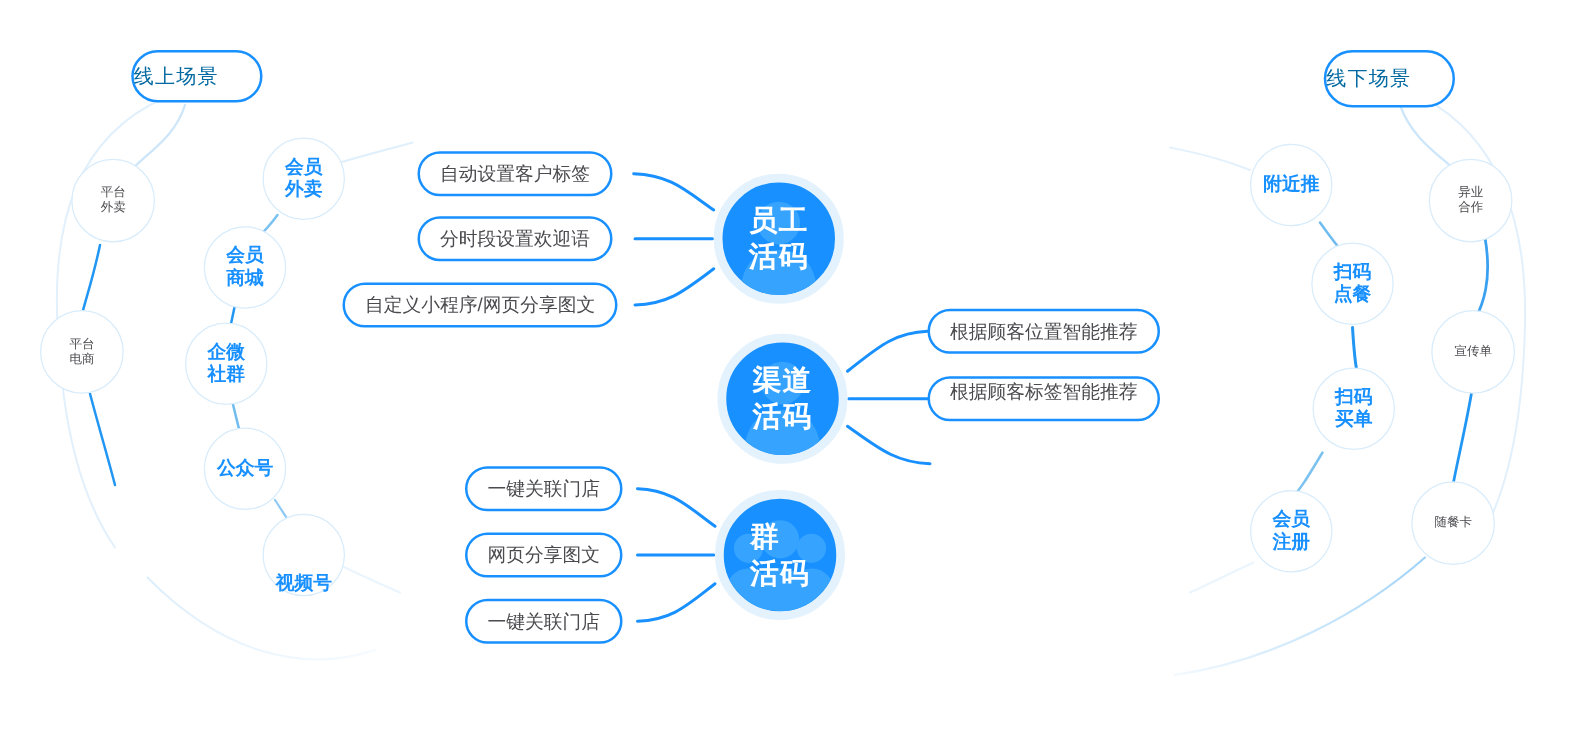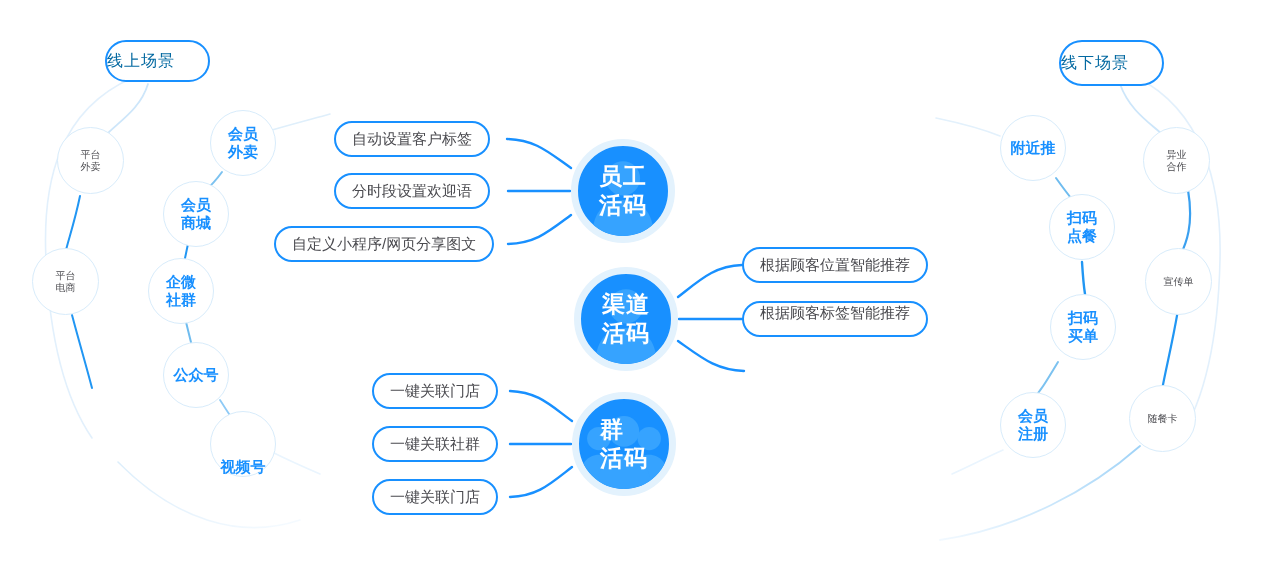--- a/index.html
+++ b/index.html
@@ -268,21 +268,21 @@
     <span>根据顾客位置智能推荐</span>
   </div>
   <div class="feature-pill" style="left:742px;top:301px;align-items:flex-end;">
     <span>根据顾客标签智能推荐</span>
   </div>
 
   <div class="feature-pill" style="left:372px;top:373px;">
     <span>一键关联门店</span>
   </div>
   <div class="feature-pill" style="left:372px;top:426px;">
-    <span>一键关联社群</span>
+    <span>网页分享图文</span>
   </div>
   <div class="feature-pill" style="left:372px;top:479px;">
     <span>一键关联门店</span>
   </div>
 
   <div class="hub" style="left:572px;top:392px;">
     <svg class="mark" viewBox="0 0 100 100">
       <circle cx="22" cy="44" r="13" fill="#36a3ff"></circle>
       <circle cx="78" cy="44" r="13" fill="#36a3ff"></circle>
       <path d="M0 92 C0 72 10 62 22 62 C34 62 44 72 44 92 Z" fill="#36a3ff"></path>

